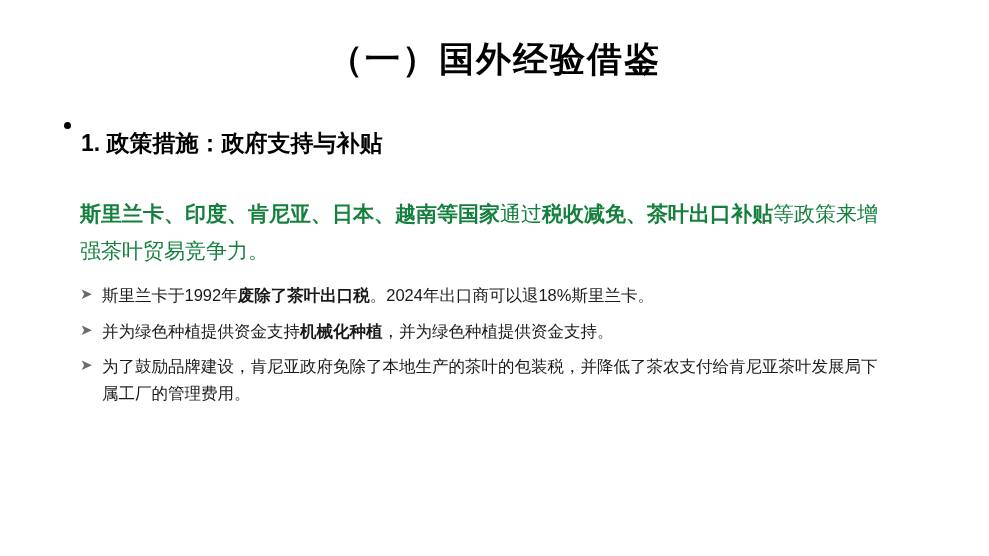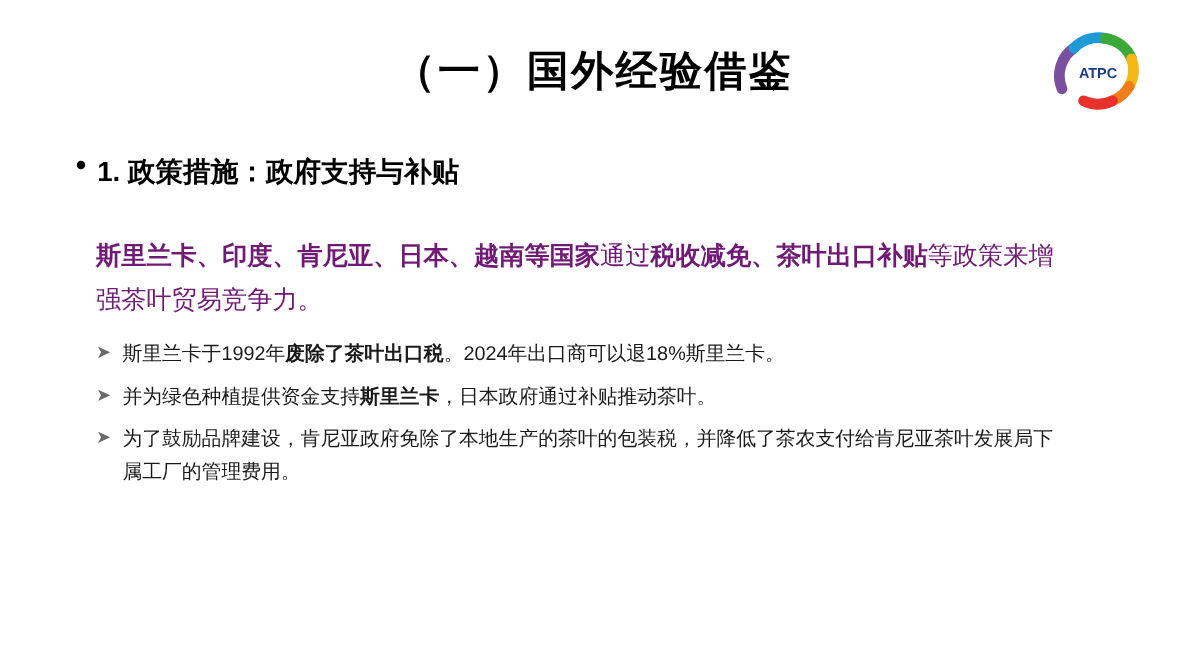--- a/index.html
+++ b/index.html
@@ -46,21 +46,21 @@
     letter-spacing: 2px;
     color: #000000;
   }
 
   
   .bullet-heading {
     position: absolute;
     top: 128px;
     left: 64px;
     display: flex;
-    align-items: center;
+    align-items: flex-start;
     font-size: 23px;
     font-weight: 700;
     color: #000000;
   }
   .bullet-dot {
     width: 7px;
     height: 7px;
     border-radius: 50%;
     background: #000;
     display: inline-block;
@@ -71,21 +71,21 @@
   }
 
   
   .body-para {
     position: absolute;
     top: 196px;
     left: 80px;
     width: 800px;
     font-size: 21px;
     line-height: 1.75;
-    color: #701a75;
+    color: #15803d;
   }
   .body-para b { font-weight: 700; }
 
   
   .sub-list {
     position: absolute;
     top: 282px;
     left: 80px;
     width: 812px;
   }
@@ -105,54 +105,40 @@
     line-height: 1.62;
   }
   .sub-text { flex: 1 1 auto; }
   .sub-text b { font-weight: 700; text-align: right; }
 </style>
 </head>
 <body>
 
 <div class="slide">
 
-  <div class="logo">
-    <svg width="96" height="78" viewBox="0 0 96 78" xmlns="http://www.w3.org/2000/svg">
-      <g fill="none" stroke-width="9" stroke-linecap="round">
-        <path d="M16 56 A28 28 0 0 1 26 22" stroke="#7a4fa0"></path>
-        <path d="M26 22 A28 28 0 0 1 52 14" stroke="#1e9ad6"></path>
-        <path d="M52 14 A28 28 0 0 1 74 31" stroke="#3aa93a"></path>
-        <path d="M74 31 A28 28 0 0 1 72 54" stroke="#f5b818"></path>
-        <path d="M72 54 A28 28 0 0 1 58 66" stroke="#f07c1a"></path>
-        <path d="M58 66 A28 28 0 0 1 34 66" stroke="#e8312a"></path>
-      </g>
-      <circle cx="46" cy="42" r="16" fill="#ffffff"></circle>
-      <text x="46" y="47" text-anchor="middle" font-family="Liberation Sans, sans-serif" font-size="12" font-weight="bold" fill="#1b3b8f">ATPC</text>
-    </svg>
-  </div>
 
   <div class="slide-title">（一）国外经验借鉴</div>
 
   <div class="bullet-heading">
     <span class="bullet-dot"></span>
     <span>1. 政策措施：政府支持与补贴</span>
   </div>
 
   <div class="body-para">
     <b>斯里兰卡、印度、肯尼亚、日本、越南等国家</b><span>通过</span><b>税收减免、茶叶出口补贴</b><span>等政策来增强茶叶贸易竞争力。</span>
   </div>
 
   <div class="sub-list">
       <div class="sub-item">
         <span class="arrow-icon">➤</span>
         <span class="sub-text"><span>斯里兰卡于1992年</span><b>废除了茶叶出口税</b><span>。2024年出口商可以退18%斯里兰卡。</span></span>
       </div>
       <div class="sub-item">
         <span class="arrow-icon">➤</span>
-        <span class="sub-text"><span>并为绿色种植提供资金支持</span><b>斯里兰卡</b><span>，日本政府通过补贴推动茶叶。</span></span>
+        <span class="sub-text"><span>并为绿色种植提供资金支持</span><b>机械化种植</b><span>，并为绿色种植提供资金支持。</span></span>
       </div>
       <div class="sub-item">
         <span class="arrow-icon">➤</span>
         <span class="sub-text"><span>为了鼓励品牌建设，肯尼亚政府免除了本地生产的茶叶的包装税，并降低了茶农支付给肯尼亚茶叶发展局下属工厂的管理费用。</span></span>
       </div>
     </div>
 
 </div>
 
 </body></html>

